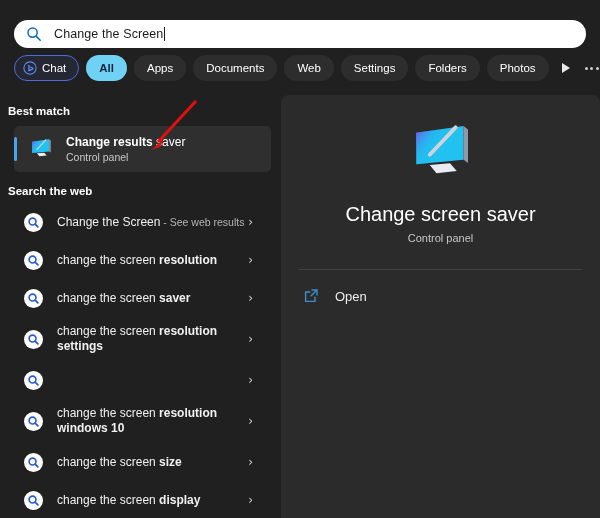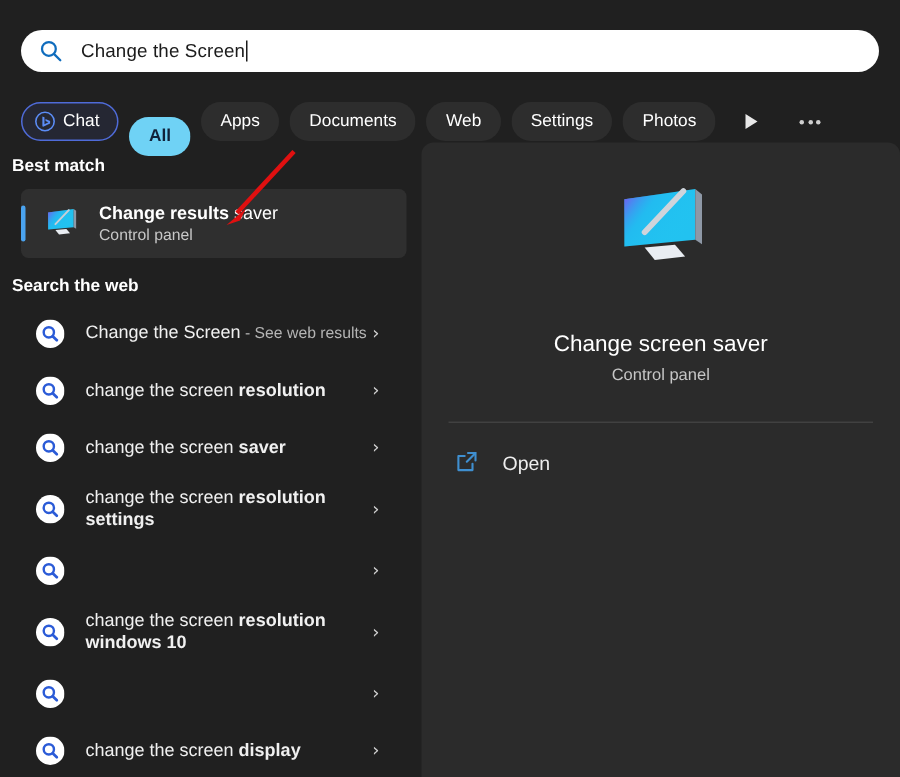--- a/index.html
+++ b/index.html
@@ -49,25 +49,25 @@
     height: 14px;
     background: #1b1b1b;
     vertical-align: -3px;
     margin-left: 1px;
   }
 
   
   .chipbar {
     position: absolute;
     left: 14px;
-    top: 68px;
+    top: 55px;
     width: 572px;
     height: 26px;
     display: flex;
-    align-items: flex-start;
+    align-items: flex-end;
     gap: 7px;
   }
   .chip {
     height: 26px;
     border-radius: 13px;
     background: #2d2d2d;
     color: #ffffff;
     font-size: 11.5px;
     display: flex;
     align-items: center;
@@ -227,23 +227,23 @@
     border-top-right-radius: 8px;
   }
   .prev-icon {
     width: 72px;
     height: 72px;
     display: block;
     margin: 22px auto 0;
   }
   .prev-title {
     text-align: center;
-    font-size: 15px;
+    font-size: 20px;
     color: #ffffff;
-    margin-top: 32px;
+    margin-top: 14px;
   }
   .prev-sub {
     text-align: center;
     font-size: 11px;
     color: #c6c6c6;
     margin-top: 6px;
   }
   .divider {
     height: 1px;
     background: #414141;
@@ -303,20 +303,23 @@
       <span>Apps</span>
     </div>
   <div class="chip">
       <span>Documents</span>
     </div>
   <div class="chip">
       <span>Web</span>
     </div>
   <div class="chip">
       <span>Settings</span>
+    </div>
+  <div class="chip">
+      <span>Folders</span>
     </div>
   <div class="chip">
       <span>Photos</span>
     </div>
 
   <div class="chip-more">
     <div class="play-tri"></div>
   </div>
 
   <div class="dots">
@@ -415,20 +418,21 @@
       <div class="wtext"><span>change the screen </span><b>resolution windows 10</b></div>
       <div class="chev">›</div>
     </div>
 
     <div class="web-row">
       <svg class="wicon" viewBox="0 0 20 20">
         <circle cx="10" cy="10" r="10" fill="#ffffff"></circle>
         <circle cx="9" cy="9" r="3.6" fill="none" stroke="#2b5bd7" stroke-width="1.7"></circle>
         <line x1="11.7" y1="11.7" x2="14.6" y2="14.6" stroke="#2b5bd7" stroke-width="1.9" stroke-linecap="round"></line>
       </svg>
+      <div class="wtext"><span>change the screen </span><b>size</b></div>
       <div class="chev">›</div>
     </div>
 
     <div class="web-row">
       <svg class="wicon" viewBox="0 0 20 20">
         <circle cx="10" cy="10" r="10" fill="#ffffff"></circle>
         <circle cx="9" cy="9" r="3.6" fill="none" stroke="#2b5bd7" stroke-width="1.7"></circle>
         <line x1="11.7" y1="11.7" x2="14.6" y2="14.6" stroke="#2b5bd7" stroke-width="1.9" stroke-linecap="round"></line>
       </svg>
       <div class="wtext"><span>change the screen </span><b>display</b></div>

